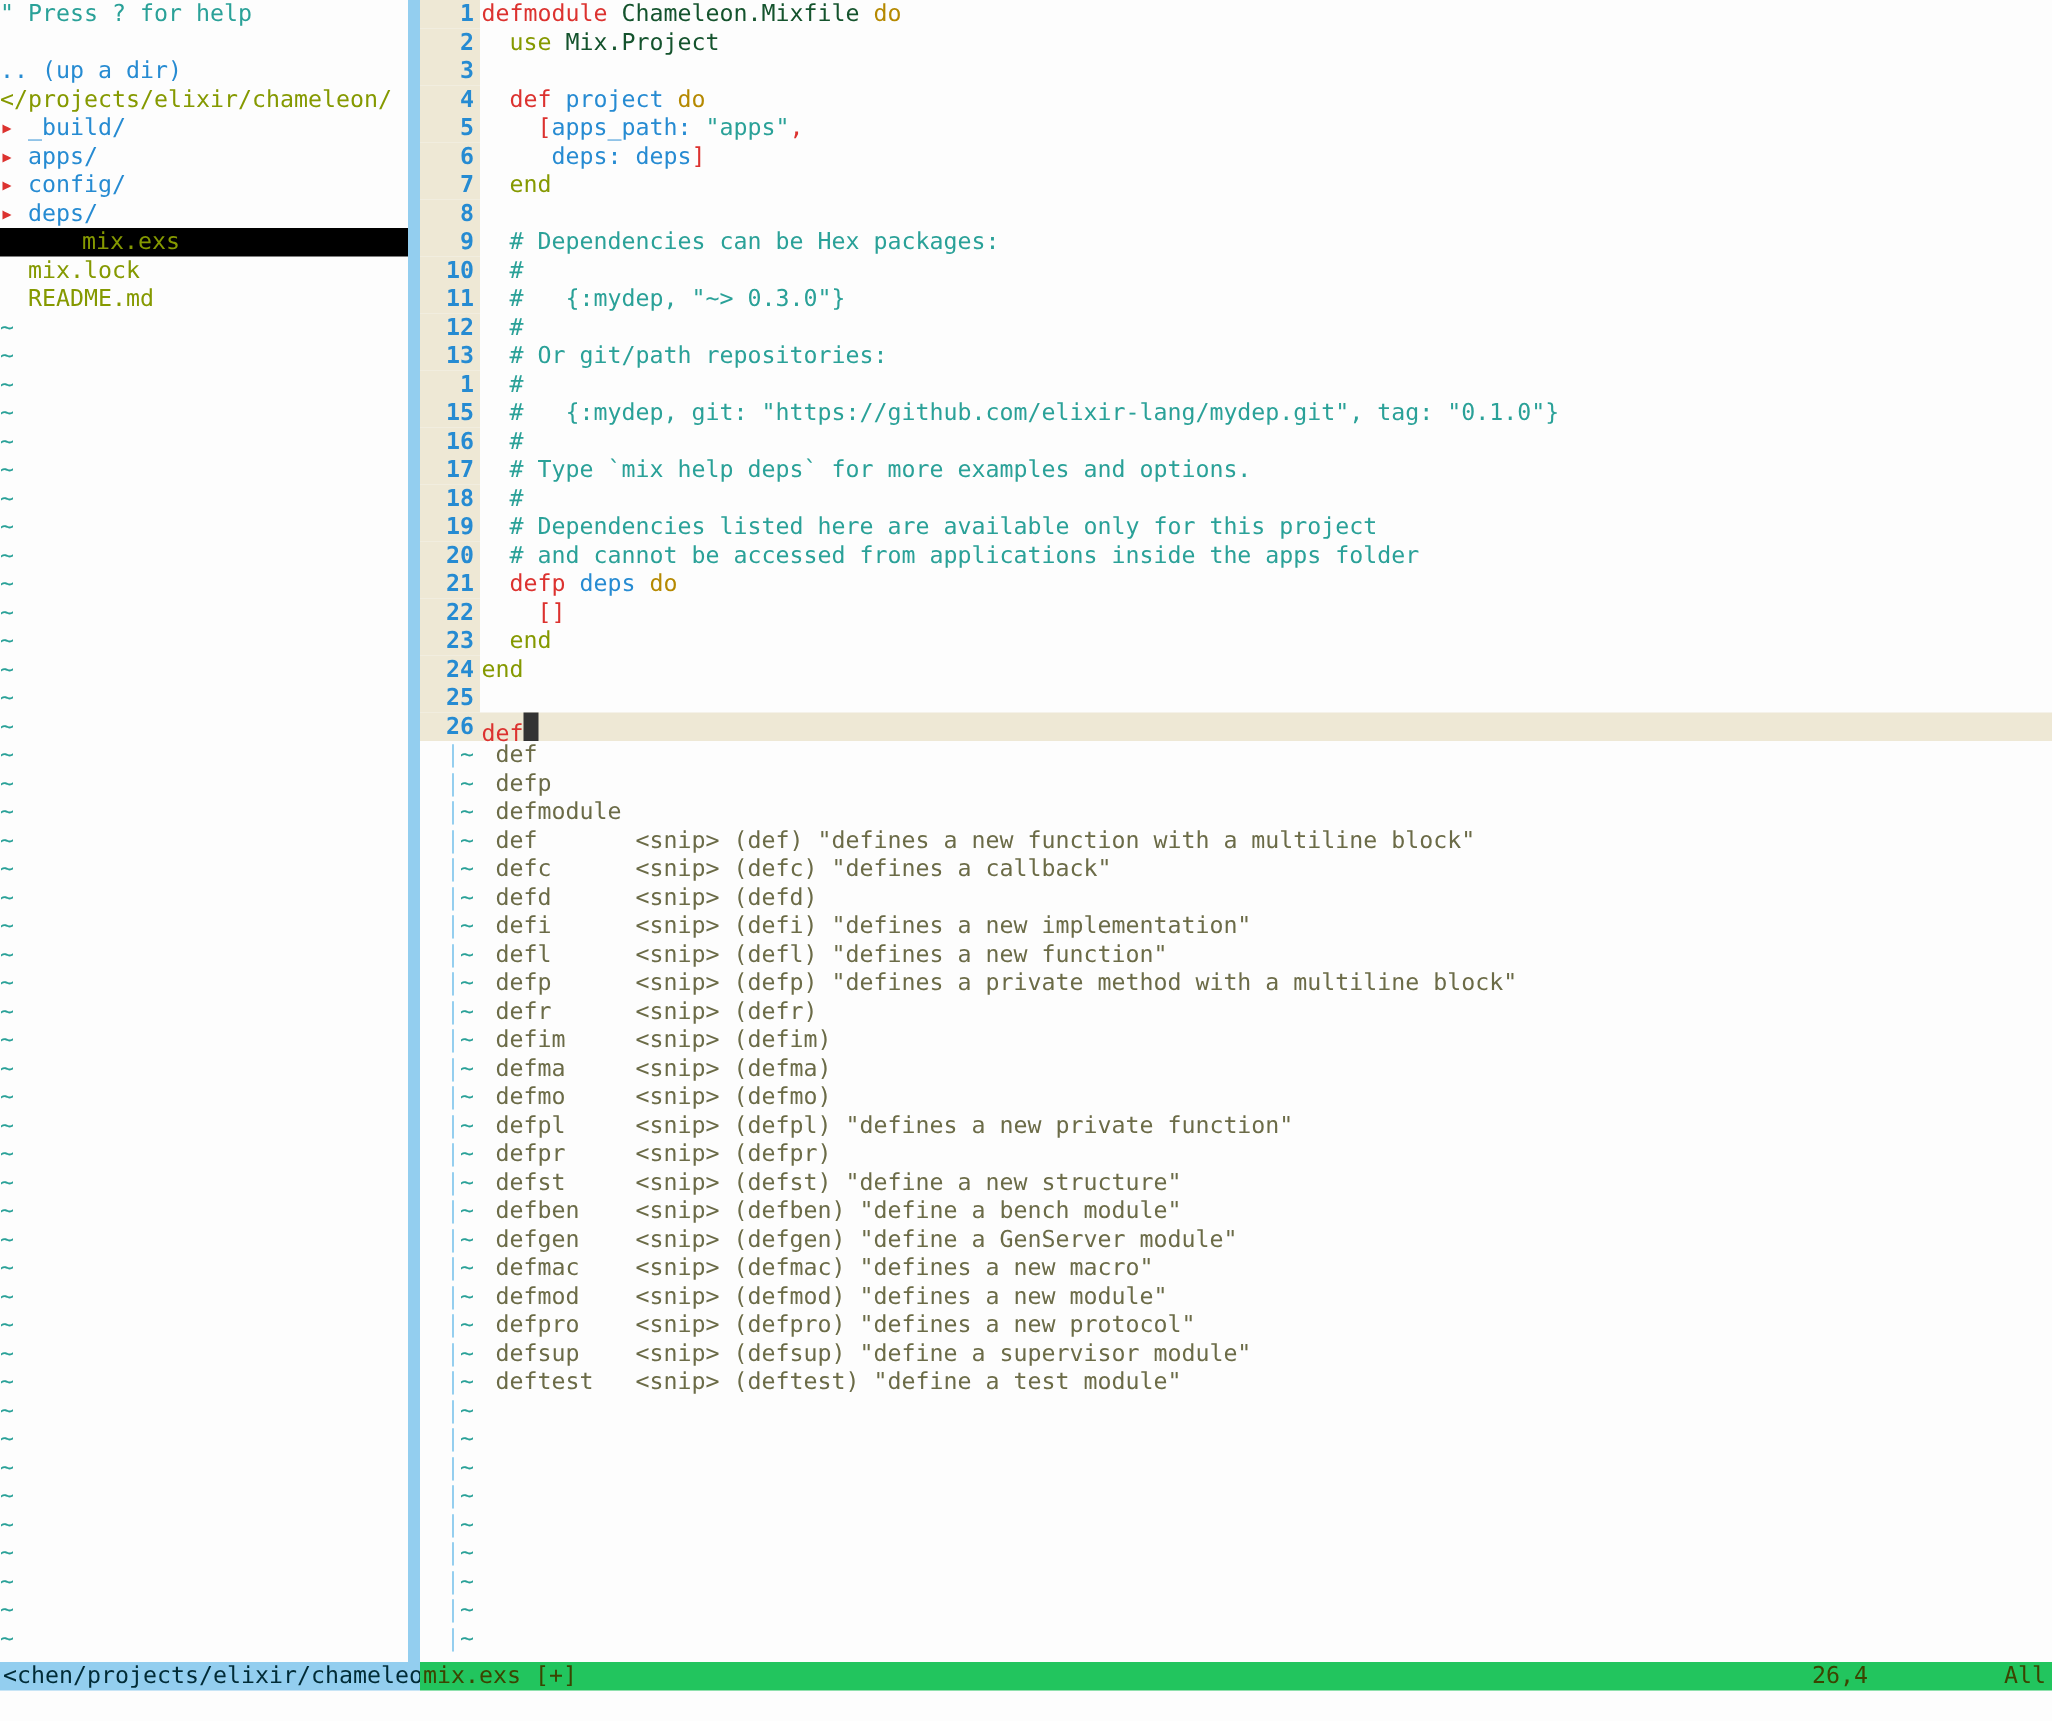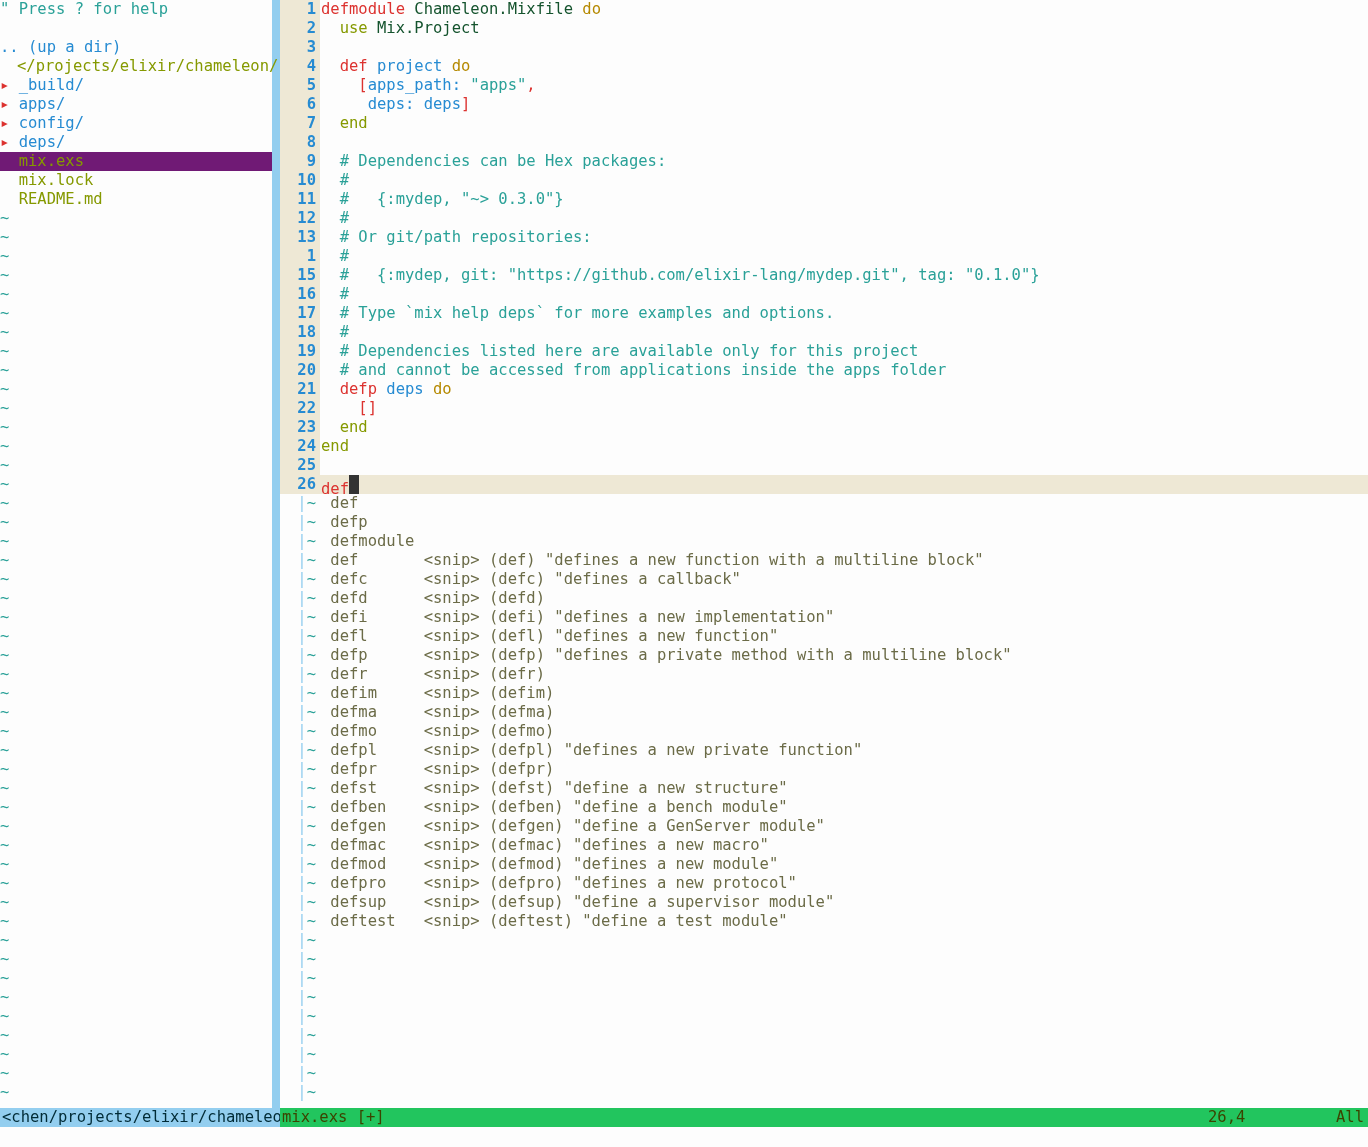--- a/index.html
+++ b/index.html
@@ -18,26 +18,26 @@
     height: 1108px;
   }
   
   .sidebar {
     width: 272px;
     background: #fdfdfd;
     position: relative;
   }
   .help-line { color: #2aa198; }
   .updir { color: #268bd2; }
-  .root { color: #859900; margin-left: 17px; }
+  .root { color: #859900; }
   .tree-item { white-space: pre; }
   .tree-arrow { color: #dc322f; }
   .tree-dir { color: #268bd2; }
   .tree-file { color: #859900; }
-  .tree-sel { background: #701a75; display:block; }
+  .tree-sel { background: #000000; display:block;padding-left:36px; }
   .tilde { color: #2aa198; }
   .sidebar-tildes .t-row { height:19px; }
 
   
   .splitbar {
     width: 8px;
     background: #93ceef;
   }
 
   

